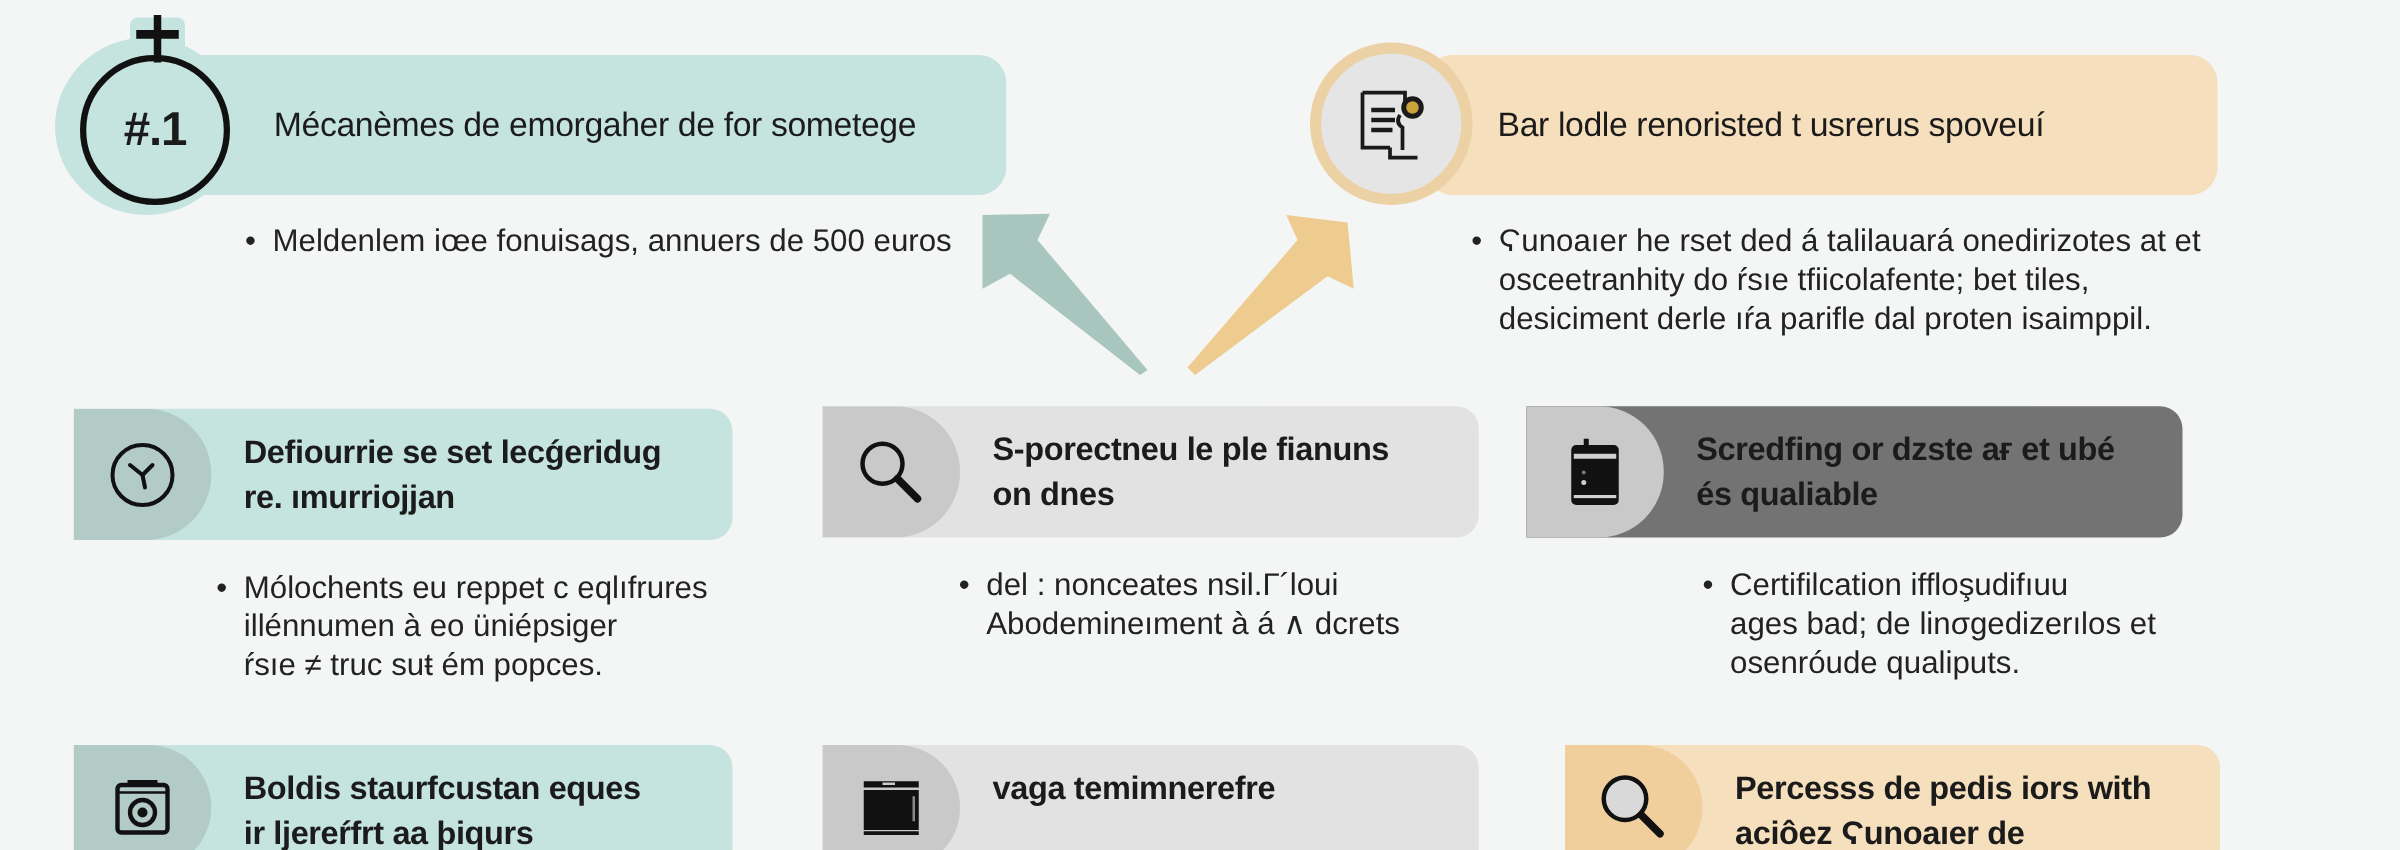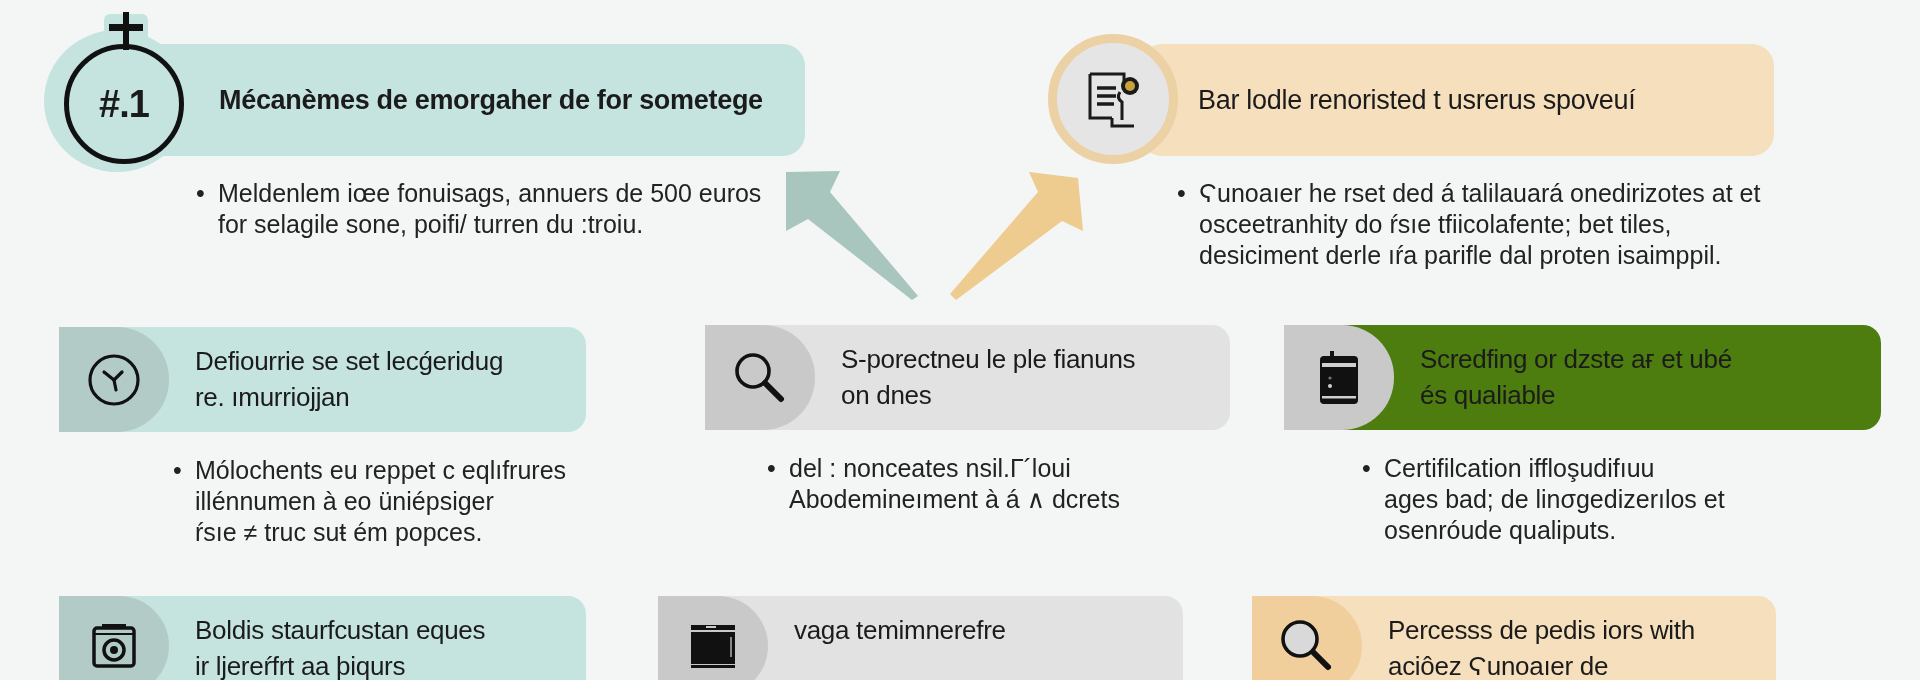--- a/index.html
+++ b/index.html
@@ -17,21 +17,21 @@
   }
   .abs { position: absolute; }
 
   
   .top-card {
     position: absolute;
     border-radius: 22px;
   }
   .top-card .title {
     position: absolute;
-    font-weight: bold;
+    font-weight: normal;
     font-size: 27px;
     letter-spacing: -0.3px;
     white-space: nowrap;
   }
   .badge-circle {
     position: absolute;
     border-radius: 50%;
     box-sizing: border-box;
   }
   .bullets {
@@ -62,21 +62,21 @@
     border-bottom-right-radius: 52px;
     display: flex;
     align-items: center;
     justify-content: center;
   }
   .card .ctitle {
     position: absolute;
     left: 136px;
     top: 16px;
     right: 20px;
-    font-weight: normal;
+    font-weight: bold;
     font-size: 26px;
     line-height: 36px;
     letter-spacing: -0.3px;
   }
   .card-bullets {
     position: absolute;
     font-size: 25px;
     line-height: 31px;
     color: #222;
   }
@@ -103,21 +103,20 @@
   <svg class="abs" style="left:104px;top:10px;" width="44" height="42" viewBox="0 0 44 42">
     <rect x="19" y="2" width="6" height="38" fill="#111"></rect>
     <rect x="5" y="14" width="34" height="7" fill="#111"></rect>
   </svg>
   <div class="top-card title-wrap" style="left:0;top:0;">
     <span class="title" style="left:219px;top:85px;">Mécanèmes de emorgaher de for sometege</span>
   </div>
   <div class="bullets" style="left:218px;top:178px;width:600px;">
     <span class="dot">•</span>
     <div>Meldenlem iœe fonuisags, annuers de 500 euros</div>
-    <div>for selagile sone, poifi/ turren du :troiu.</div>
   </div>
 </div>
 
 <div class="abs" style="left:1040px;top:0;width:880px;height:270px;">
   <div class="top-card" style="left:100px;top:44px;width:634px;height:112px;background:#f5dfbd;"></div>
   <div class="badge-circle" style="left:8px;top:34px;width:130px;height:130px;background:#e5e5e5;border:9px solid #ecd1a4;display:flex;align-items:center;justify-content:center;">
     <svg width="58" height="62" viewBox="0 0 58 62">
       <path d="M6 6 H40 V16" fill="none" stroke="#1a1a1a" stroke-width="3"></path>
       <path d="M6 6 V50 H28" fill="none" stroke="#1a1a1a" stroke-width="3"></path>
       <line x1="13" y1="20" x2="32" y2="20" stroke="#1a1a1a" stroke-width="3.5"></line>
@@ -157,39 +156,39 @@
     <div>re. ımurriojjan</div>
   </div>
 </div>
 <div class="card-bullets" style="left:195px;top:455px;width:420px;">
   <span class="dot">•</span>
   <div>Mólochents eu reppet c eqlıfrures</div>
   <div>illénnumen à eo üniépsiger</div>
   <div>ŕsıe ≠ truc suŧ ém popces.</div>
 </div>
 
-<div class="card" style="left:658px;top:325px;width:525px;background:#e2e2e2;border-top-left-radius:0;border-bottom-left-radius:0;margin-left:47px;">
+<div class="card" style="left:658px;top:325px;width:525px;background:#e2e2e2;border-top-left-radius:0;border-bottom-left-radius:0;">
   <div class="icon-pane" style="background:#c9c9c9;">
     <svg width="58" height="58" viewBox="0 0 58 58">
       <circle cx="22" cy="22" r="16" fill="none" stroke="#111" stroke-width="3.6"></circle>
       <line x1="34" y1="34" x2="50" y2="50" stroke="#111" stroke-width="6" stroke-linecap="round"></line>
     </svg>
   </div>
   <div class="ctitle">
     <div>S-porectneu le ple fianuns</div>
     <div>on dnes</div>
   </div>
 </div>
 <div class="card-bullets" style="left:789px;top:453px;width:420px;">
   <span class="dot">•</span>
   <div>del : nonceates nsil.Г´loui</div>
   <div>Abodemineıment à á ∧ dcrets</div>
 </div>
 
-<div class="card" style="left:1284px;top:325px;width:597px;background:#4d7c0f;border-top-left-radius:0;border-bottom-left-radius:0;">
+<div class="card" style="left:1221px;top:325px;width:525px;background:#737373;border-top-left-radius:0;border-bottom-left-radius:0;">
   <div class="icon-pane" style="background:#c9c9c9;">
     <svg width="46" height="58" viewBox="0 0 46 58">
       <rect x="14" y="2" width="4" height="6" fill="#111"></rect>
       <rect x="4" y="7" width="38" height="48" rx="4" fill="#111"></rect>
       <rect x="6" y="14" width="34" height="4" fill="#cfcfcf"></rect>
       <rect x="6" y="47" width="34" height="2.5" fill="#cfcfcf"></rect>
       <circle cx="14" cy="29" r="1.6" fill="#777"></circle>
       <circle cx="14" cy="37" r="2" fill="#cfcfcf"></circle>
     </svg>
   </div>

